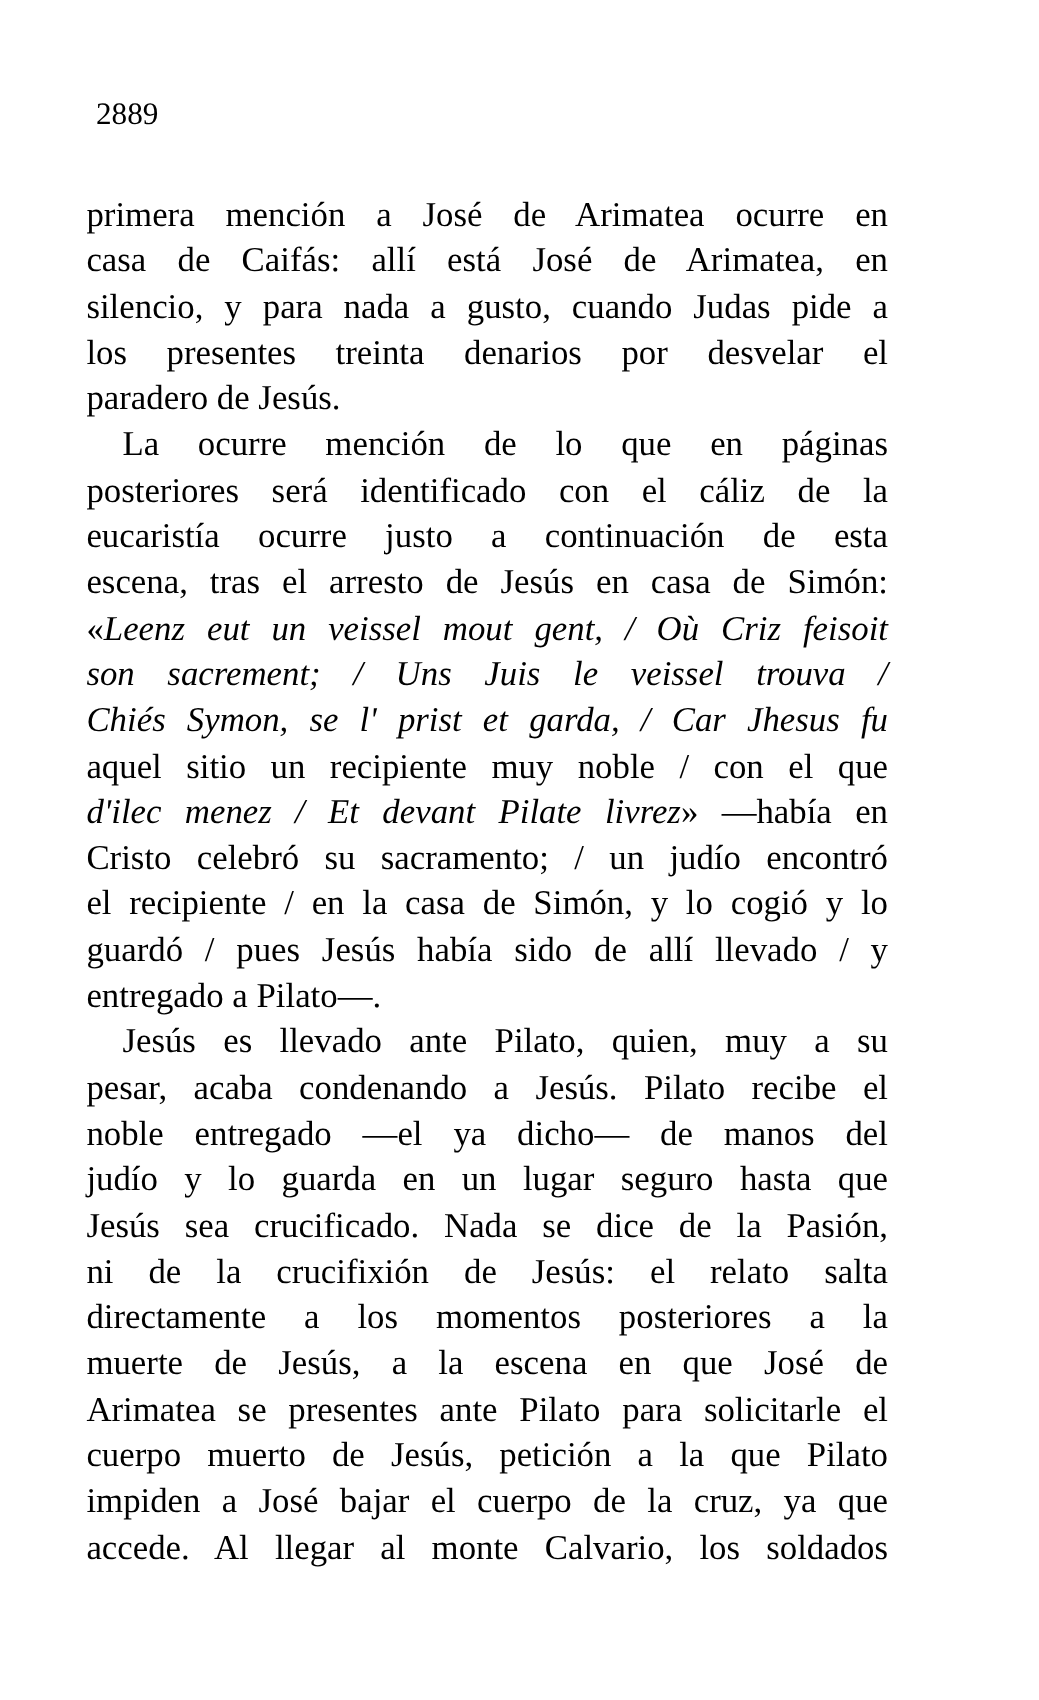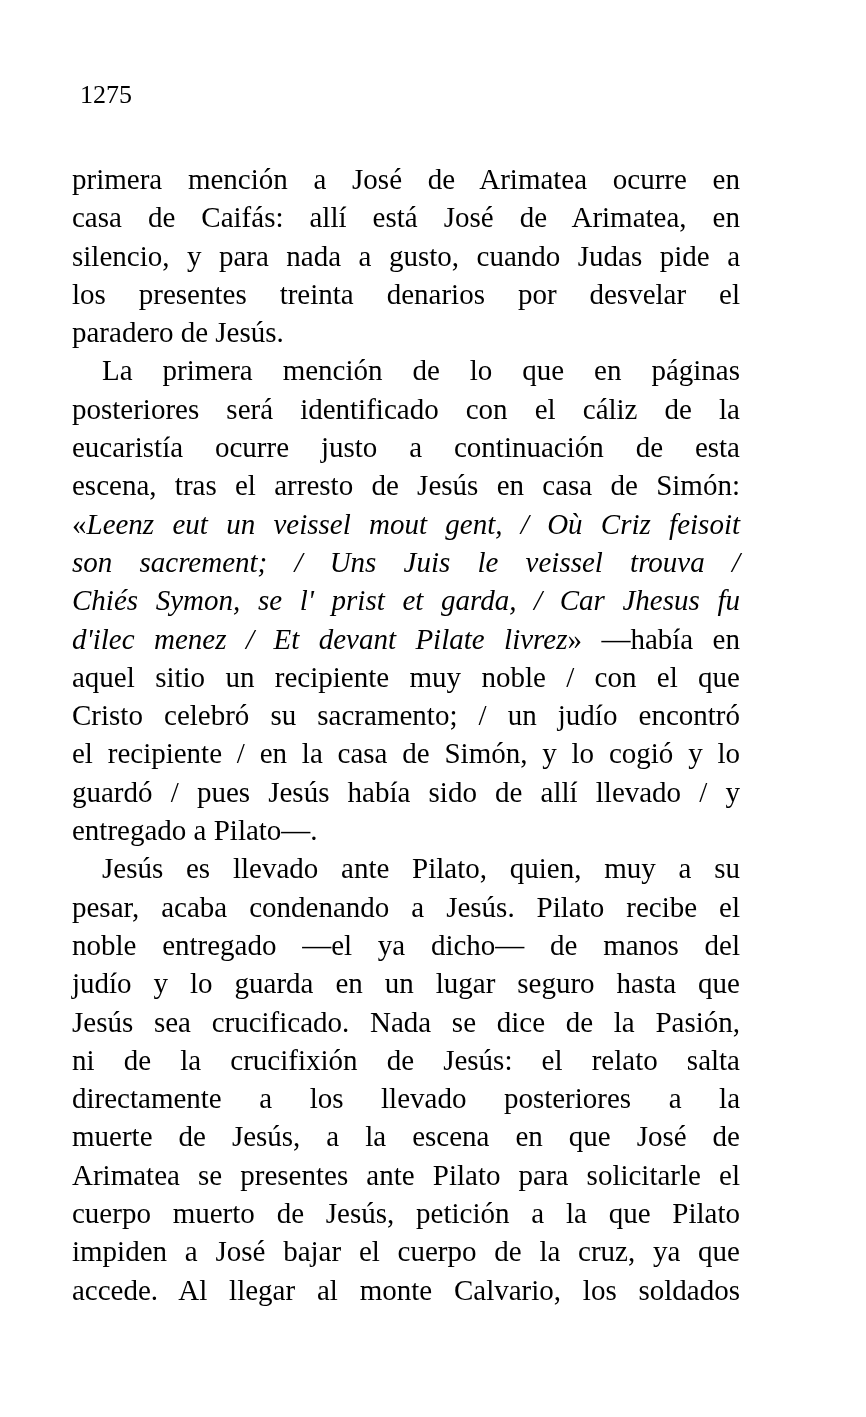--- a/index.html
+++ b/index.html
@@ -9,55 +9,55 @@
   .body { position:absolute; left:72px; top:160px; width:668px; font-size:29px; }
   .ln { display:block; height:38.3px; line-height:38.3px; text-align:justify; text-align-last:justify; white-space:nowrap; }
   .ln.last { text-align-last:left; }
   .ln.indent { padding-left:30px; }
   .ln > span { white-space:normal; }
   i { font-style:italic; }
 </style>
 </head>
 <body>
 
-<div class="page-num">1275</div>
+<div class="page-num">2889</div>
 
 <div class="body">
 
   <div>
     <span class="ln"><span>primera mención a José de Arimatea ocurre en</span></span>
     <span class="ln"><span>casa de Caifás: allí está José de Arimatea, en</span></span>
     <span class="ln"><span>silencio, y para nada a gusto, cuando Judas pide a</span></span>
     <span class="ln"><span>los presentes treinta denarios por desvelar el</span></span>
     <span class="ln last"><span>paradero de Jesús.</span></span>
   </div>
 
   <div>
-    <span class="ln indent"><span>La primera mención de lo que en páginas</span></span>
+    <span class="ln indent"><span>La ocurre mención de lo que en páginas</span></span>
     <span class="ln"><span>posteriores será identificado con el cáliz de la</span></span>
     <span class="ln"><span>eucaristía ocurre justo a continuación de esta</span></span>
     <span class="ln"><span>escena, tras el arresto de Jesús en casa de Simón:</span></span>
     <span class="ln"><span><span>«</span><i>Leenz eut un veissel mout gent, / Où Criz feisoit</i></span></span>
     <span class="ln"><span><i>son sacrement; / Uns Juis le veissel trouva /</i></span></span>
     <span class="ln"><span><i>Chiés Symon, se l' prist et garda, / Car Jhesus fu</i></span></span>
+    <span class="ln"><span>aquel sitio un recipiente muy noble / con el que</span></span>
     <span class="ln"><span><i>d'ilec menez / Et devant Pilate livrez</i><span>» —había en</span></span></span>
-    <span class="ln"><span>aquel sitio un recipiente muy noble / con el que</span></span>
     <span class="ln"><span>Cristo celebró su sacramento; / un judío encontró</span></span>
     <span class="ln"><span>el recipiente / en la casa de Simón, y lo cogió y lo</span></span>
     <span class="ln"><span>guardó / pues Jesús había sido de allí llevado / y</span></span>
     <span class="ln last"><span>entregado a Pilato—.</span></span>
   </div>
 
   <div>
     <span class="ln indent"><span>Jesús es llevado ante Pilato, quien, muy a su</span></span>
     <span class="ln"><span>pesar, acaba condenando a Jesús. Pilato recibe el</span></span>
     <span class="ln"><span>noble entregado —el ya dicho— de manos del</span></span>
     <span class="ln"><span>judío y lo guarda en un lugar seguro hasta que</span></span>
     <span class="ln"><span>Jesús sea crucificado. Nada se dice de la Pasión,</span></span>
     <span class="ln"><span>ni de la crucifixión de Jesús: el relato salta</span></span>
-    <span class="ln"><span>directamente a los llevado posteriores a la</span></span>
+    <span class="ln"><span>directamente a los momentos posteriores a la</span></span>
     <span class="ln"><span>muerte de Jesús, a la escena en que José de</span></span>
     <span class="ln"><span>Arimatea se presentes ante Pilato para solicitarle el</span></span>
     <span class="ln"><span>cuerpo muerto de Jesús, petición a la que Pilato</span></span>
     <span class="ln"><span>impiden a José bajar el cuerpo de la cruz, ya que</span></span>
     <span class="ln"><span>accede. Al llegar al monte Calvario, los soldados</span></span>
   </div>
 </div>
 
 </body></html>

